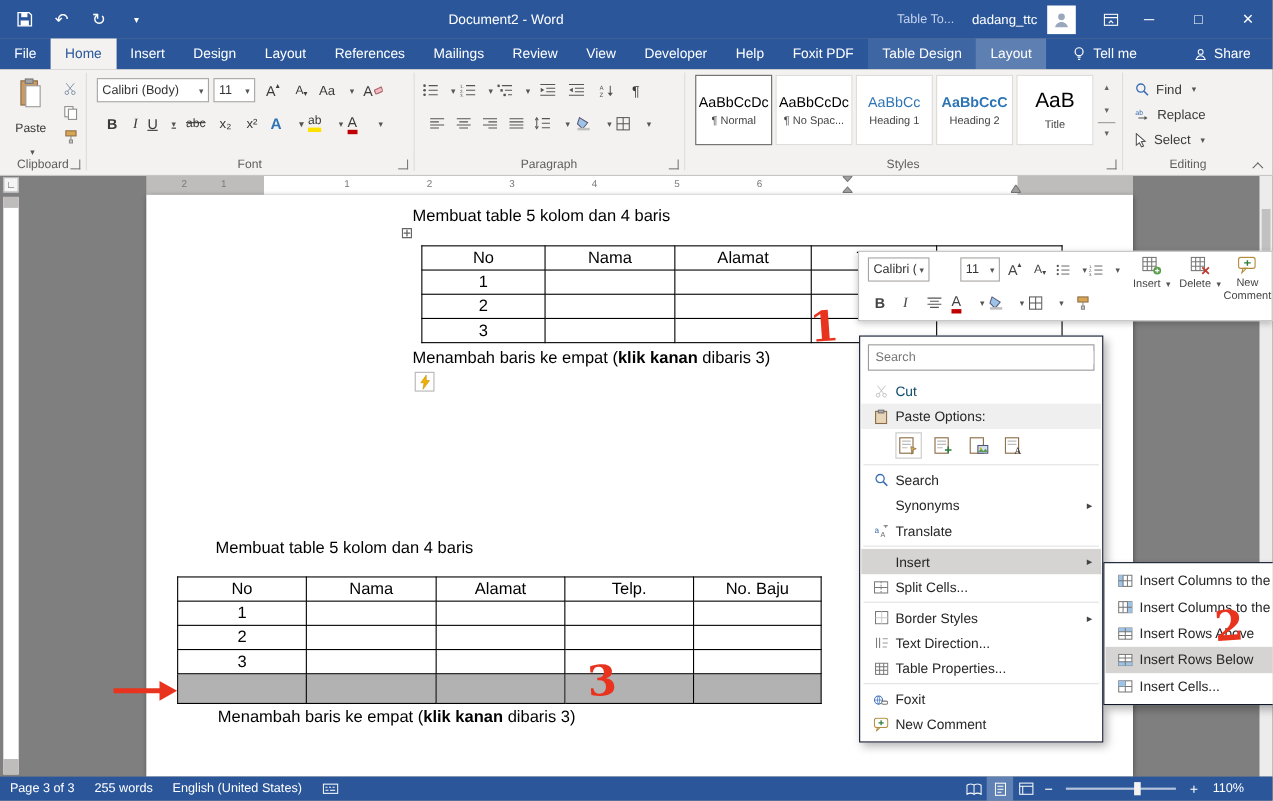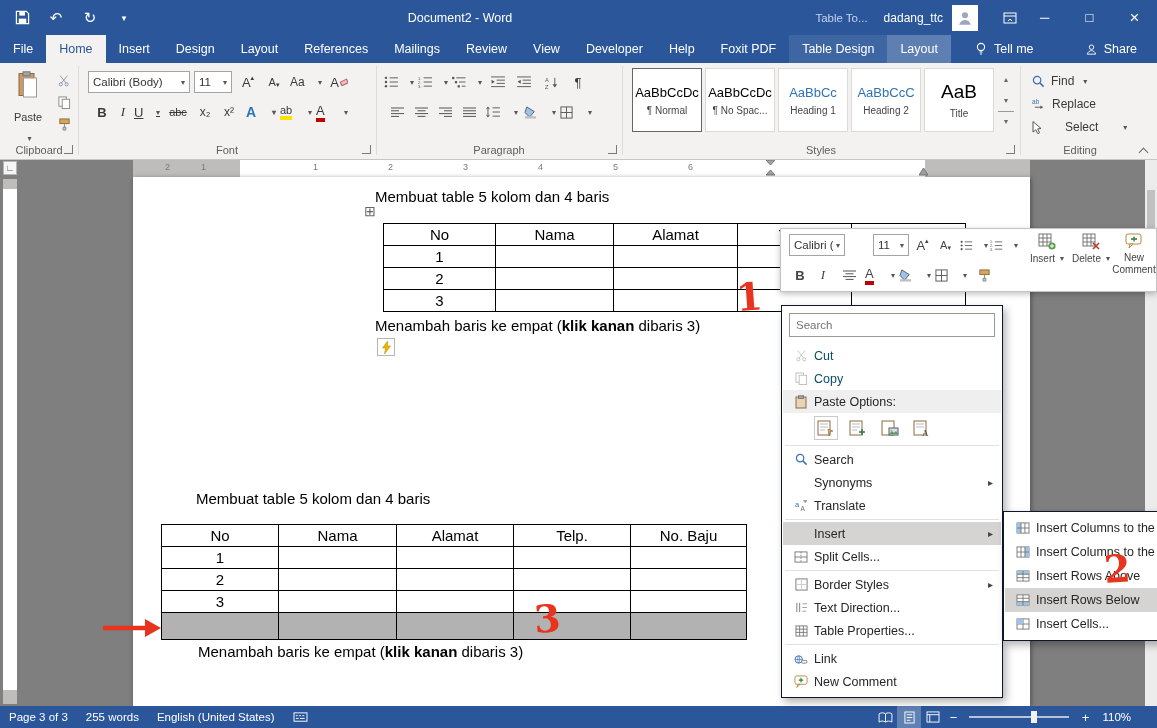--- a/index.html
+++ b/index.html
@@ -345,21 +345,21 @@
     </div>
   <div class="stylecell" style="left:705px;">
       <span class="ssample">AaBbCcDc</span>
       <span class="sname">¶ No Spac...</span>
     </div>
   <div class="stylecell" style="left:778px;">
       <span class="ssample" style="color:#2e74b5;">AaBbCc</span>
       <span class="sname">Heading 1</span>
     </div>
   <div class="stylecell" style="left:851px;">
-      <span class="ssample" style="color:#2e74b5;">AaBbCcC</span>
+      <span class="ssample" style="color:#2e74b5;font-weight:bold;">AaBbCcC</span>
       <span class="sname">Heading 2</span>
     </div>
   <div class="stylecell" style="left:924px;">
       <span class="ssample" style="font-size:19px;">AaB</span>
       <span class="sname">Title</span>
     </div>
   <span class="ab icb" style="left:998px;top:6px;width:16px;height:20px;font-size:8px;color:#666;">▴</span>
   <span class="ab icb" style="left:998px;top:27px;width:16px;height:20px;font-size:8px;color:#666;">▾</span>
   <span class="ab icb" style="left:998px;top:48px;width:16px;height:20px;font-size:8px;color:#666;border-top:1px solid #999;">▾</span>
   <span class="grplabel" style="left:622px;width:398px;">Styles</span>
@@ -375,21 +375,21 @@
       <span class="dd">▾</span>
     </span>
   <span class="ab icb" style="left:1032px;top:31px;height:20px;gap:6px;font-size:12px;">
       <svg width="14" height="12" viewBox="0 0 15 13">
         <text x="0" y="7" font-size="7" fill="#3b6fb5">ab</text>
         <path d="M3 10h8" stroke="#555"></path>
         <path d="M9 8l3 2-3 2z" fill="#555"></path>
       </svg>
       <span>Replace</span>
     </span>
-  <span class="ab icb" style="left:1032px;top:54px;height:20px;gap:22px;font-size:12px;">
+  <span class="ab icb" style="left:1032px;top:54px;height:20px;gap:6px;font-size:12px;">
       <svg width="11" height="13" viewBox="0 0 11 13">
         <path d="M1 0.5l8 7-3.4.4 2 3.8-1.8 1-2-3.9L1 11z" fill="#fff" stroke="#555"></path>
       </svg>
       <span>Select</span>
       <span class="dd">▾</span>
     </span>
   <span class="grplabel" style="left:1020px;width:120px;">Editing</span>
   <span class="ab chevup" style="left:1140px;top:86px;"></span>
 </div>
 
@@ -640,29 +640,20 @@
   <div class="mi dis">
       <span class="ic">
         <svg width="13" height="13" viewBox="0 0 16 16">
           <circle cx="4" cy="12.7" r="2" fill="none" stroke="currentColor"></circle>
           <circle cx="11.3" cy="12.7" r="2" fill="none" stroke="currentColor"></circle>
           <path d="M4.8 11.2L12.3 2M10.6 11.2L3.3 2" stroke="currentColor" fill="none"></path>
         </svg>
       </span>
       <span class="lbl">Cut</span>
     </div>
-  <div class="mi dis">
-      <span class="ic">
-        <svg width="13" height="13" viewBox="0 0 14 14">
-          <rect x="1" y="1" width="8" height="10" fill="none" stroke="currentColor"></rect>
-          <rect x="4.5" y="3.5" width="8" height="10" fill="#fff" stroke="currentColor"></rect>
-        </svg>
-      </span>
-      <span class="lbl">Copy</span>
-    </div>
   <div class="mi shade">
       <span class="ic">
         <svg width="12" height="14" viewBox="0 0 12 14">
           <rect x="1" y="2" width="10" height="11" fill="#e8d5b8" stroke="#8a6a43"></rect>
           <rect x="3.5" y="0.8" width="5" height="2.6" fill="#aaa" stroke="#777"></rect>
         </svg>
       </span>
       <span class="lbl">Paste Options:</span>
     </div>
   <div class="pasterow">
@@ -768,21 +759,21 @@
     </div>
   <div class="msep"></div>
   <div class="mi">
       <span class="ic">
         <svg width="14" height="12" viewBox="0 0 15 13">
           <circle cx="5" cy="7" r="4" fill="none" stroke="#3b6fb5"></circle>
           <path d="M1 7h8M5 3c1.5 1 1.5 7 0 8M5 3c-1.5 1-1.5 7 0 8" fill="none" stroke="#3b6fb5" stroke-width="0.7"></path>
           <rect x="8" y="8" width="6" height="3" rx="1.5" fill="#fff" stroke="#777"></rect>
         </svg>
       </span>
-      <span class="lbl">Link</span>
+      <span class="lbl">Foxit</span>
     </div>
   <div class="mi">
       <span class="ic">
         <svg width="14" height="13" viewBox="0 0 15 14">
           <rect x="1" y="1" width="13" height="9" rx="2" fill="#fff" stroke="#b58a3a"></rect>
           <path d="M4 10l-1 3.5 3.5-3.5z" fill="#fff" stroke="#b58a3a"></path>
           <path d="M5 5.5h5M7.5 3v5" stroke="#2b7a3a" stroke-width="1.2"></path>
         </svg>
       </span>
       <span class="lbl">New Comment</span>

